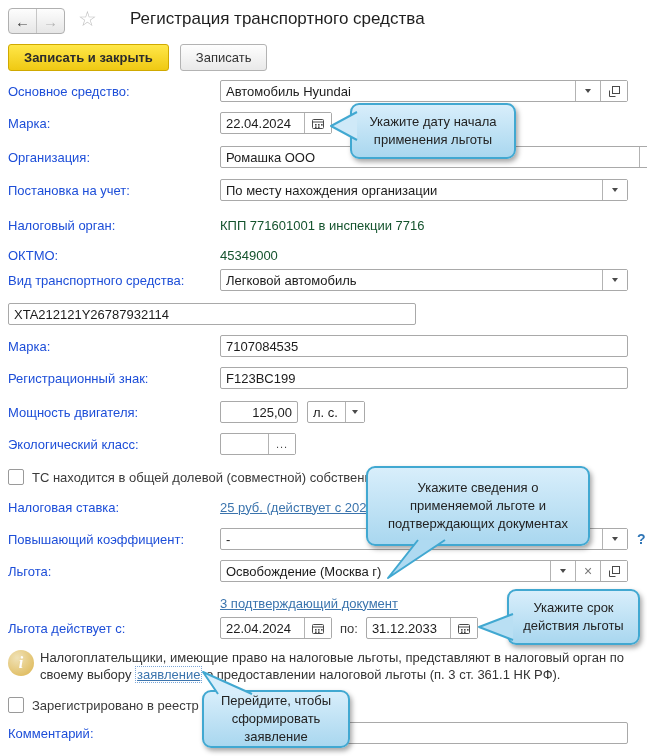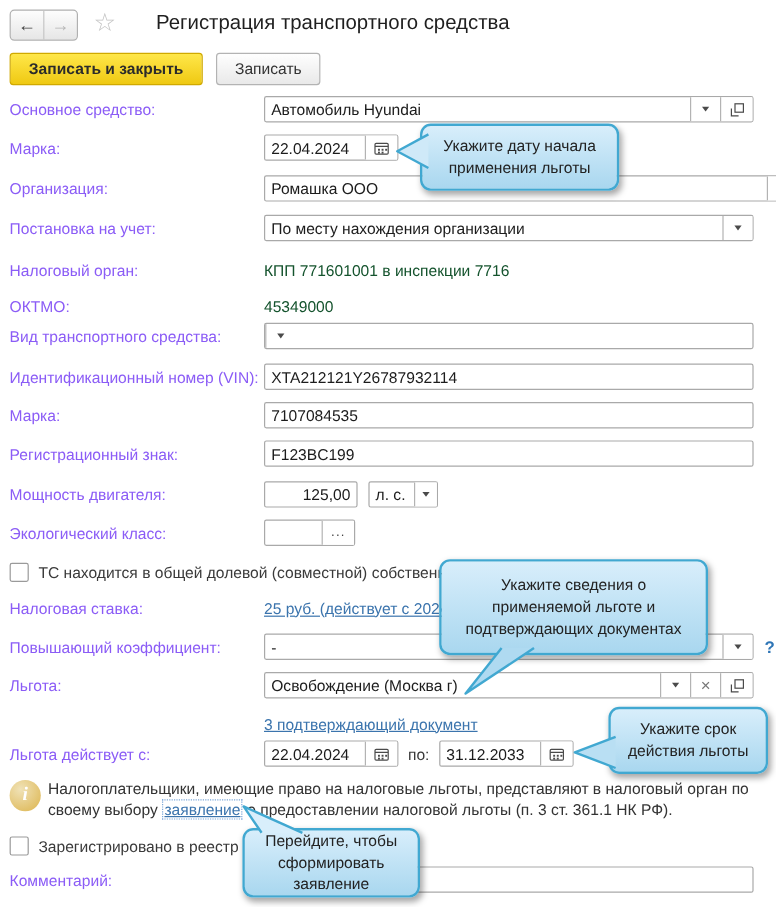--- a/index.html
+++ b/index.html
@@ -16,21 +16,21 @@
   .title{position:absolute;left:130px;top:9px;font-size:17px;color:#1f1f1f;white-space:nowrap;}
 
   
   .toolbar{position:absolute;left:8px;top:44px;display:flex;gap:11px;}
   .btn{height:25px;padding:0 15px;border-radius:3px;display:flex;align-items:center;cursor:pointer;white-space:nowrap;}
   .btn-primary{background:linear-gradient(#ffe749,#efc913);border:1px solid #d0a900;font-weight:bold;color:#2b2b2b;}
   .btn-secondary{background:linear-gradient(#fefefe,#e9e9e9);border:1px solid #b3b3b3;color:#333;}
 
   
   .row{position:absolute;left:8px;height:22px;display:flex;align-items:center;white-space:nowrap;}
-  .lbl{width:212px;flex:none;color:#8b5cf6;overflow:hidden;}
+  .lbl{width:212px;flex:none;color:#1d4ed8;overflow:hidden;}
   .field{display:flex;align-items:stretch;height:22px;box-sizing:border-box;background:#fff;
          border:1px solid #a9a9a9;border-radius:2px;}
   .txt{flex:1;display:flex;align-items:center;padding:0 5px;overflow:hidden;color:#1c1c1c;}
   .txt.right{justify-content:flex-end;}
   .seg{flex:none;display:flex;align-items:center;justify-content:center;border-left:1px solid #b3b3b3;
        cursor:pointer;color:#555;background:#fff;}
   .seg.w24{width:24px;} .seg.w26{width:26px;} .seg.w18{width:18px;}
   .tri{width:0;height:0;border-left:3.5px solid transparent;border-right:3.5px solid transparent;border-top:4.5px solid #4a4a4a;}
   .clear-x{font-size:14px;color:#777;line-height:1;}
   .dots{font-size:11px;letter-spacing:1px;color:#444;line-height:1;}
@@ -143,28 +143,28 @@
   </div>
 
   <div class="row" style="top:244px">
     <span class="lbl">ОКТМО:</span>
     <span class="autotext">45349000</span>
   </div>
 
   <div class="row" style="top:269px">
     <span class="lbl">Вид транспортного средства:</span>
     <div class="field" style="width:408px">
+      <span class="txt">Легковой автомобиль</span>
       <span class="seg w24">
           <span class="tri"></span>
         </span>
     </div>
   </div>
 
   <div class="row" style="top:303px">
-    <span class="lbl">Идентификационный номер (VIN):</span>
     <div class="field" style="width:408px">
       <span class="txt">XTA212121Y26787932114</span>
     </div>
   </div>
 
   <div class="row" style="top:335px">
     <span class="lbl">Марка:</span>
     <div class="field" style="width:408px">
       <span class="txt">7107084535</span>
     </div>

